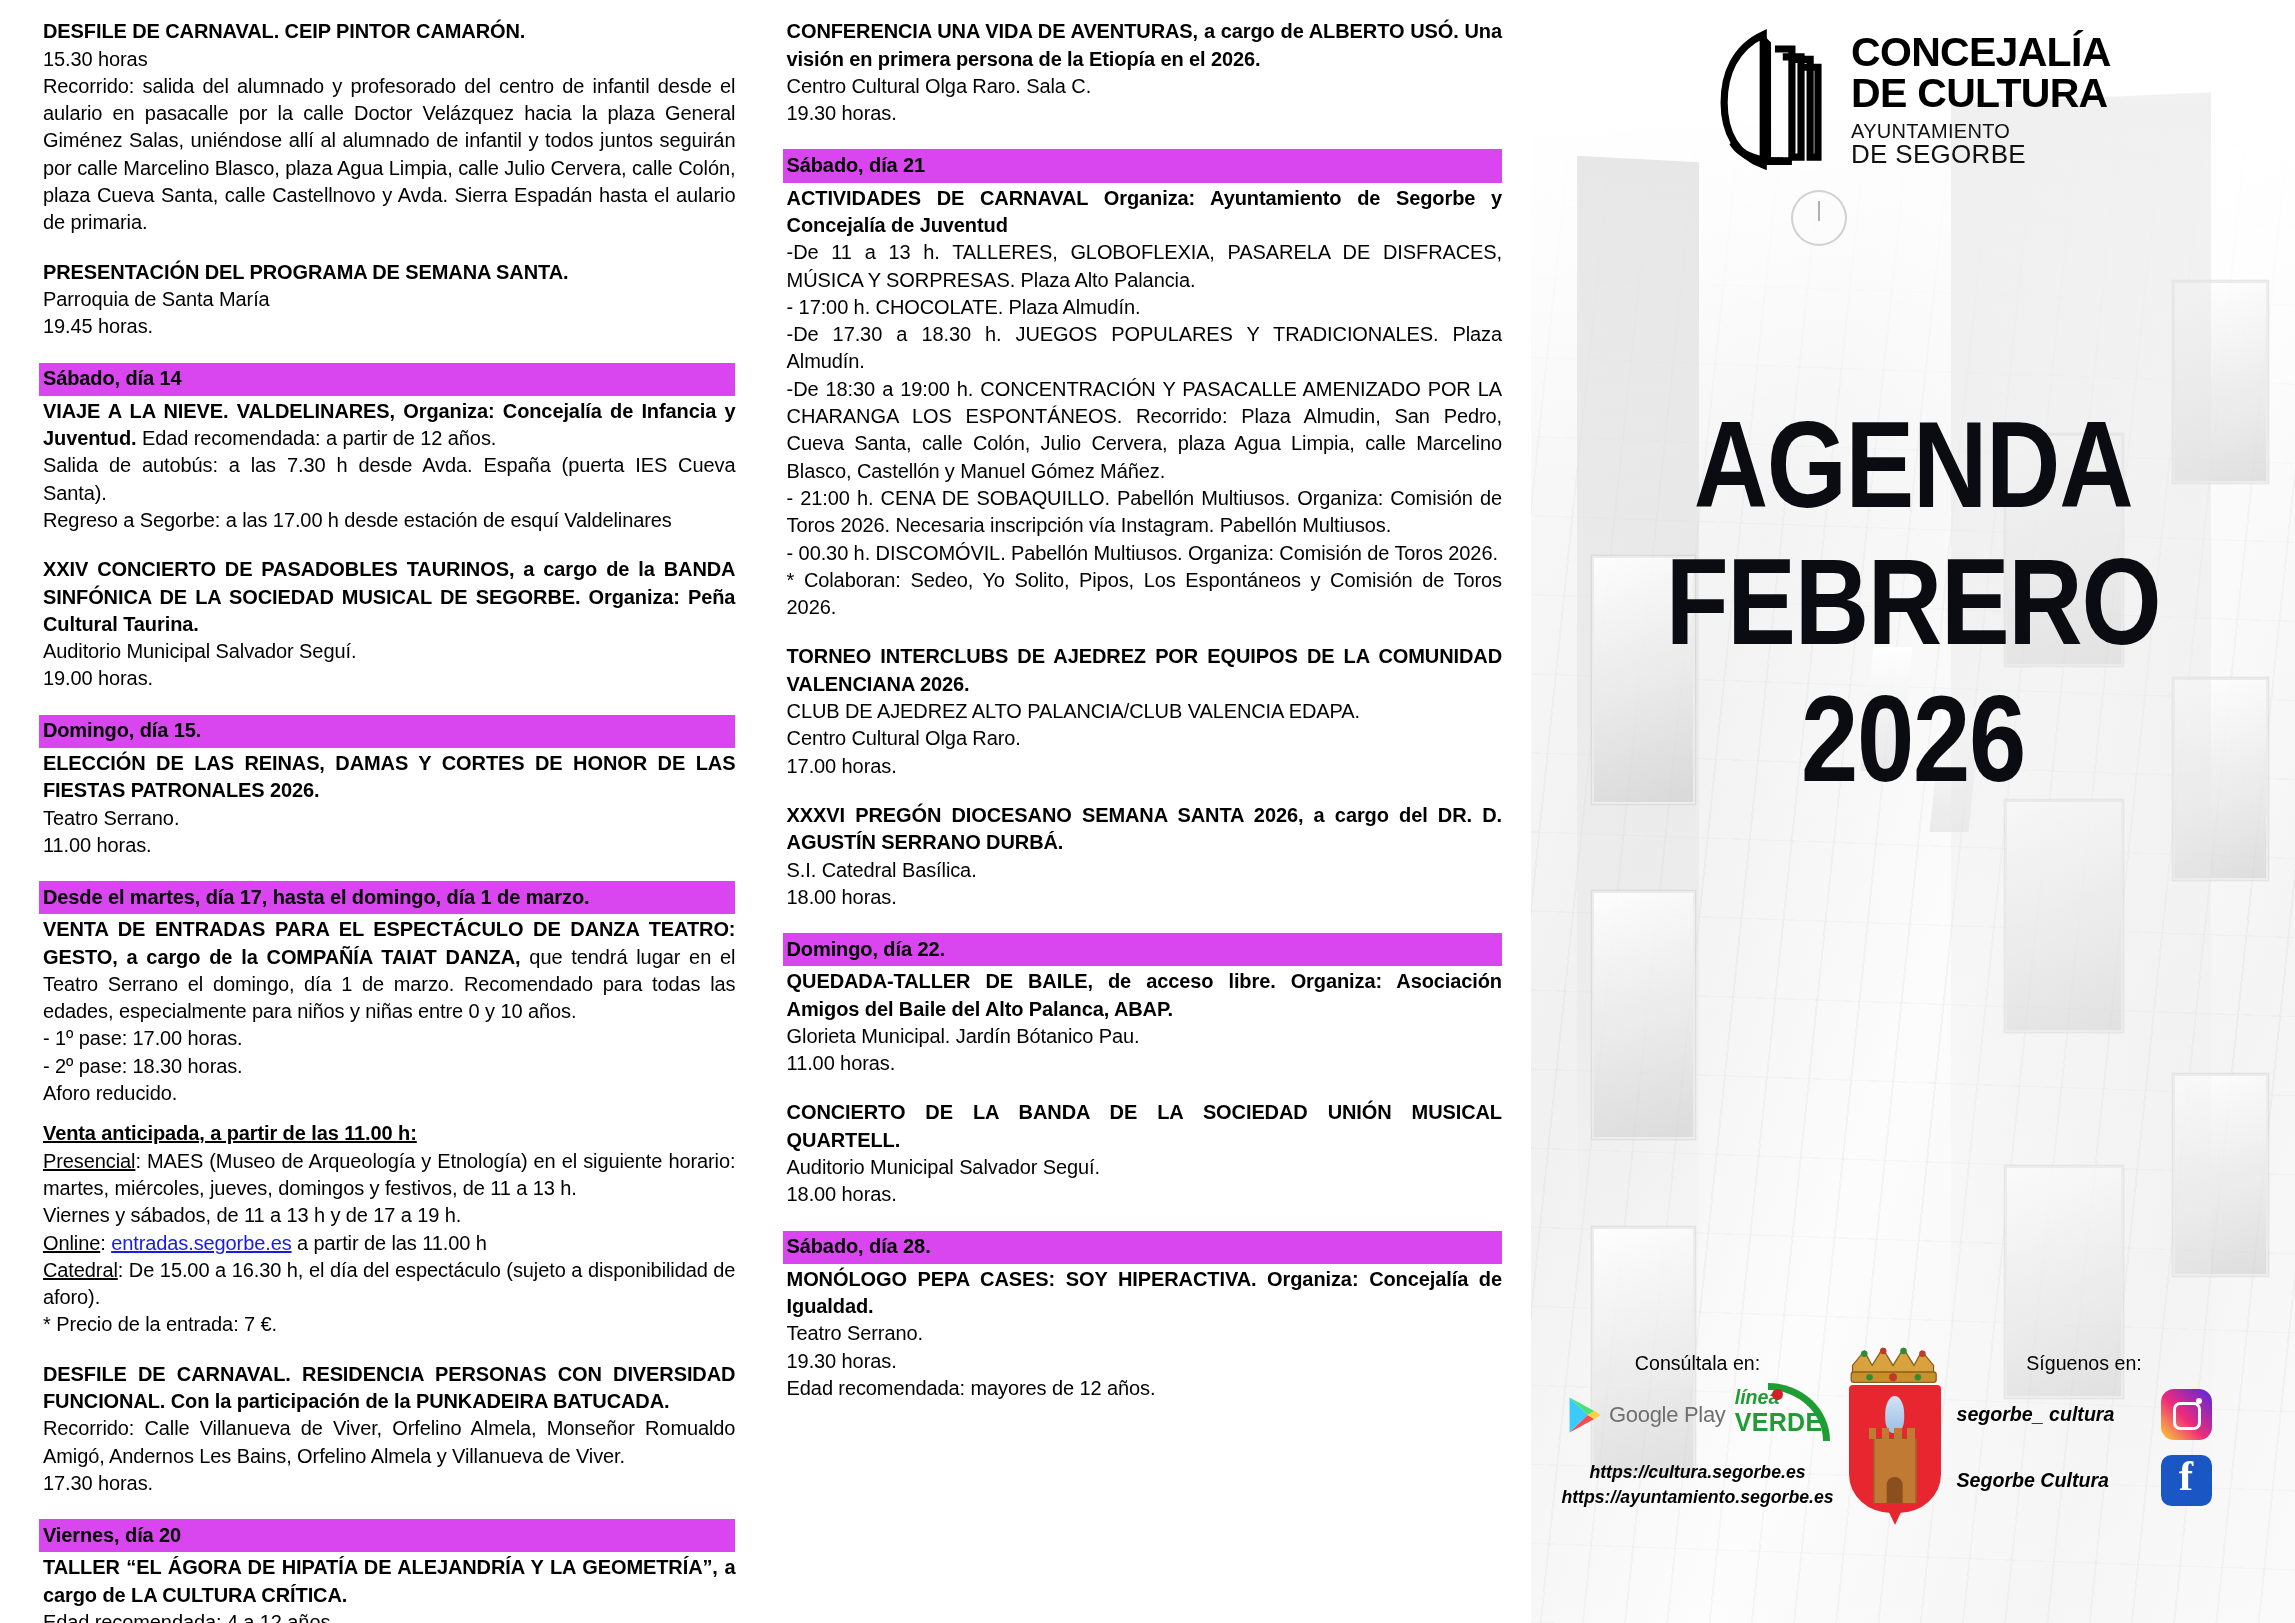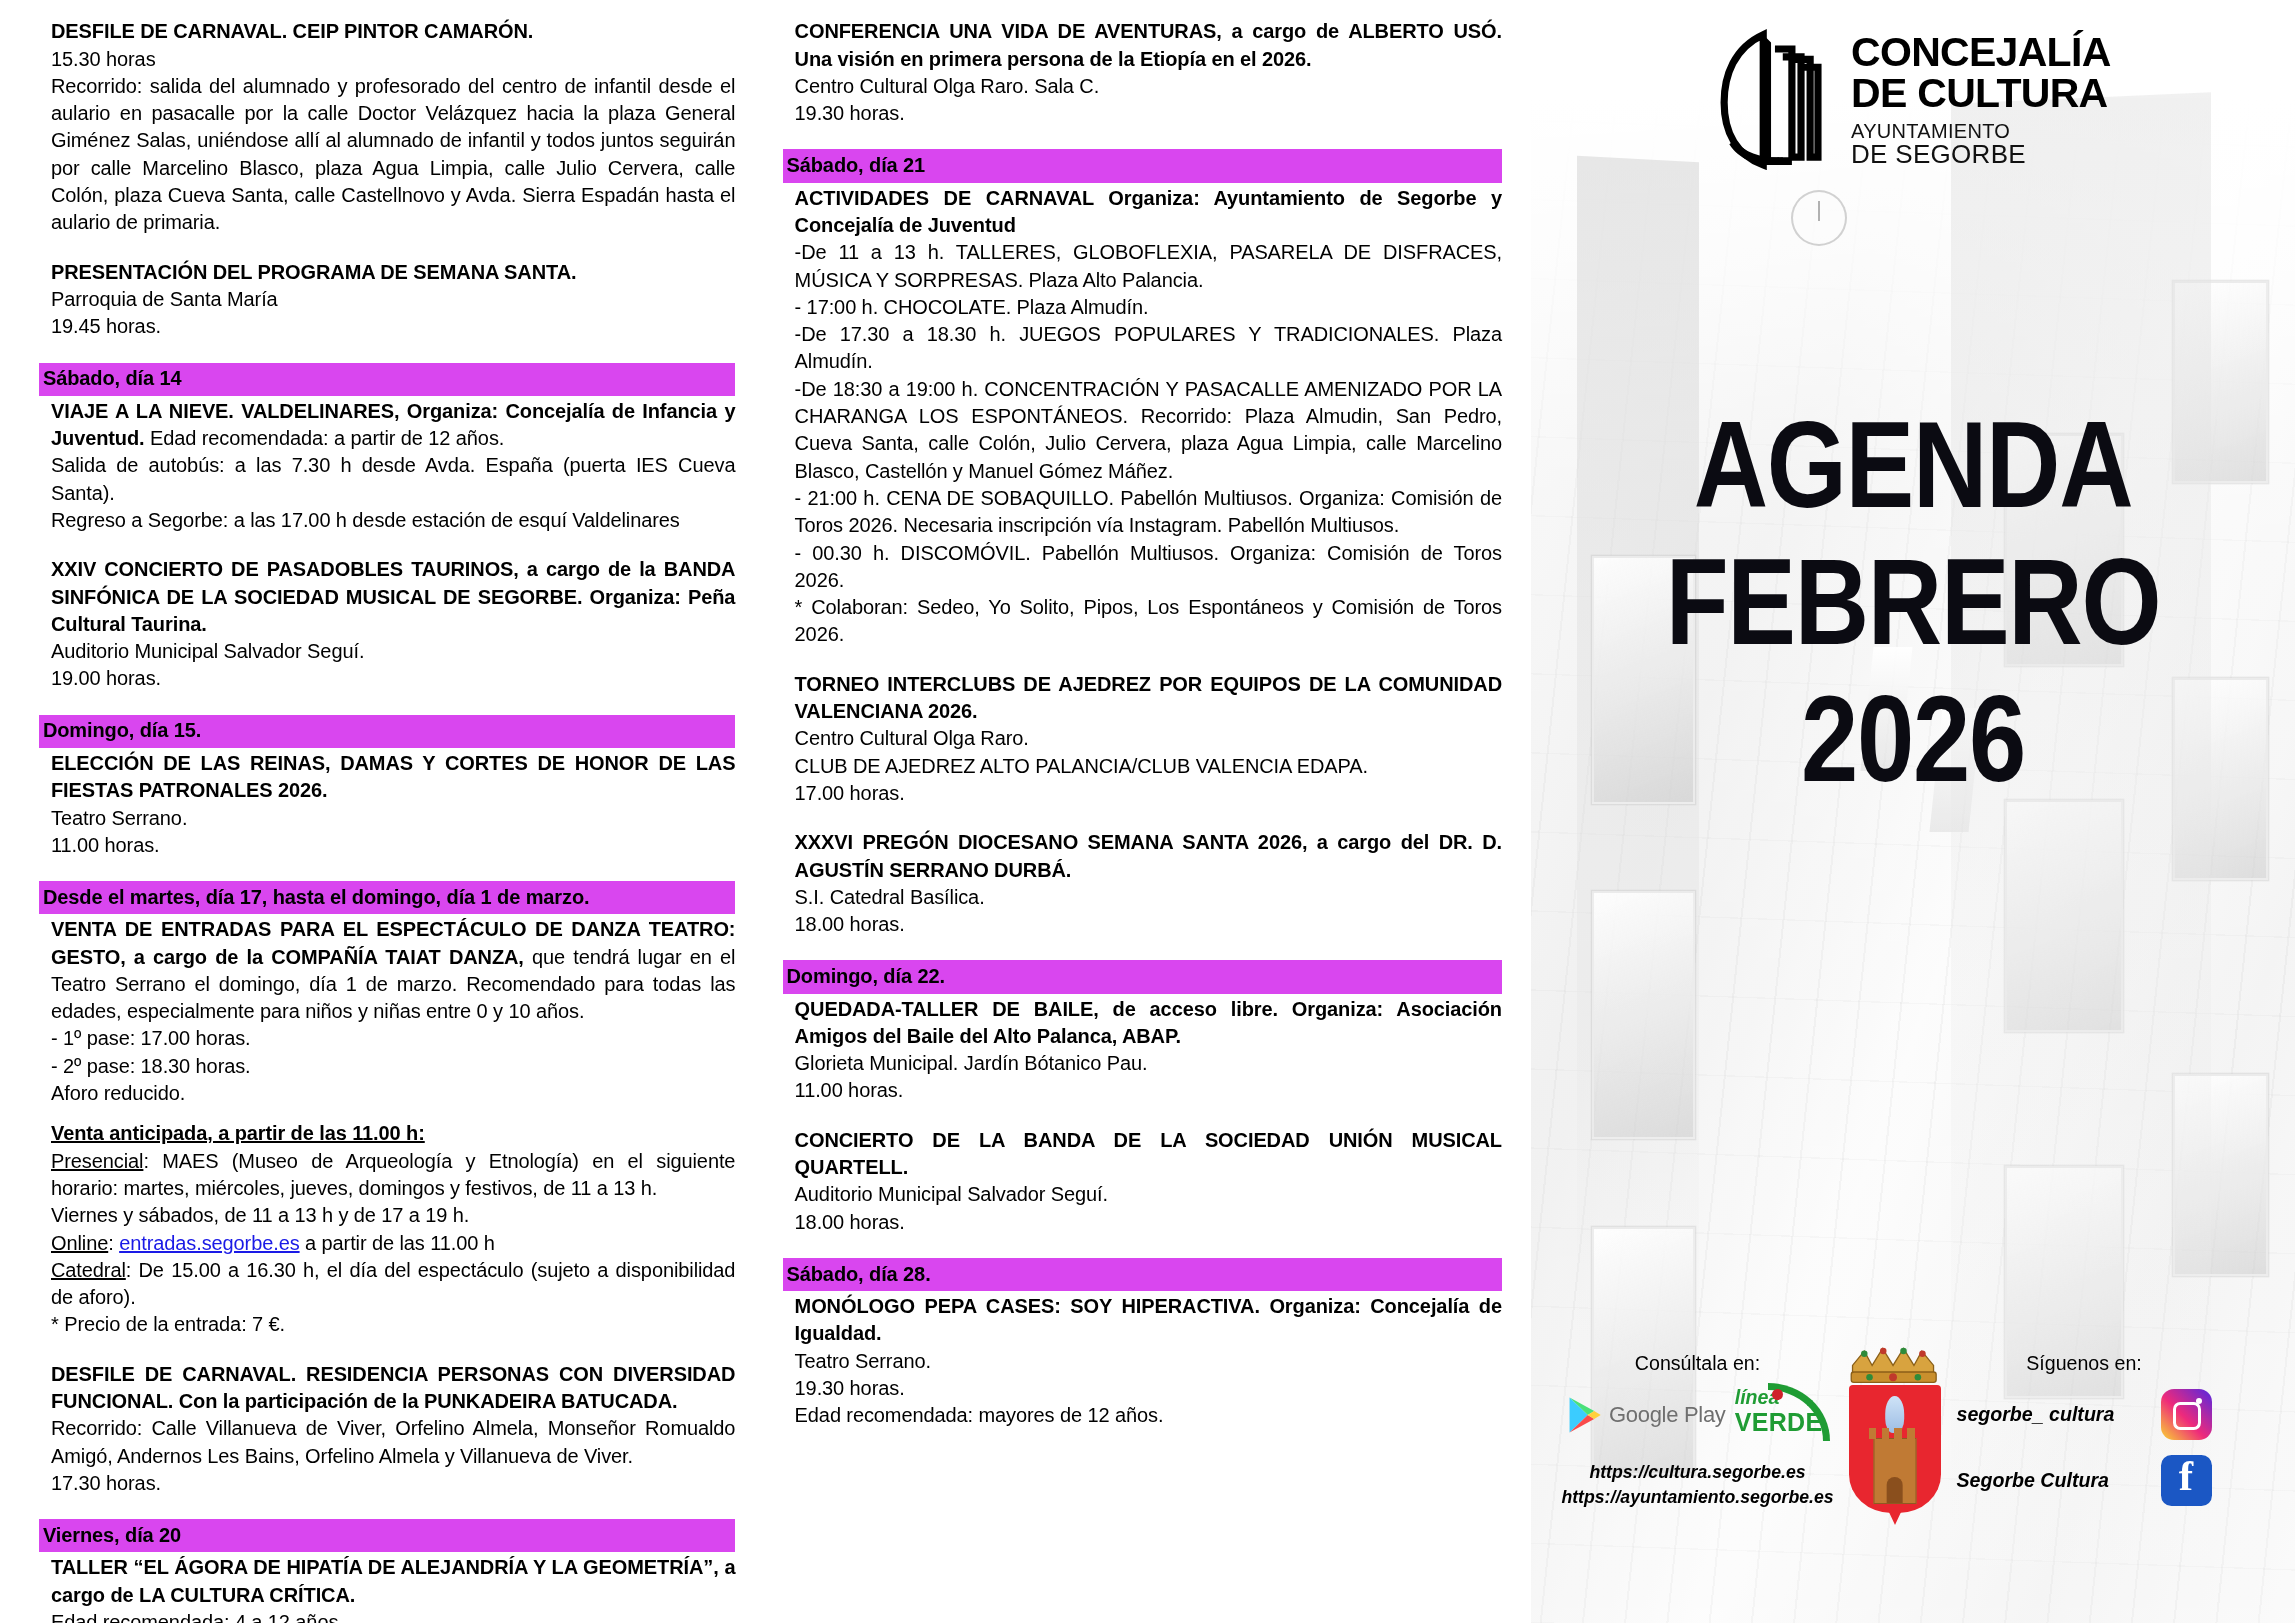--- a/index.html
+++ b/index.html
@@ -32,21 +32,21 @@
 
   .day-head{
     background:#d946ef;
     font-weight:bold;
     padding:2.6px 3.9px 3.3px 3.9px;
     margin:0 0 2px 0;
     text-align:left;
     font-size:20px;
     letter-spacing:-0.1px;
   }
-  .blk{margin:0 0 0 12px;}
+  .blk{margin:0 0 0 4px;}
   .spacer{height:22px;}
   .spacer-s{height:13px;}
   .ttl{font-weight:bold;}
   .ln{display:block;}
   .just{text-align:justify;text-justify:inter-word;}
   .u{text-decoration:underline;}
   .lnk{color:#1a1ae6;text-decoration:underline;}
 
   
   .right{
@@ -237,21 +237,21 @@
       <div class="day-head">Viernes, día 20</div>
       <div class="blk just"><span class="ttl">TALLER “EL ÁGORA DE HIPATÍA DE ALEJANDRÍA Y LA GEOMETRÍA”, a cargo de LA CULTURA CRÍTICA.</span><span class="ln">Edad recomendada: 4 a 12 años</span></div>
     </div>
 
   <div class="col col2" id="col2">
       <div class="blk just"><span class="ttl">CONFERENCIA UNA VIDA DE AVENTURAS, a cargo de ALBERTO USÓ. Una visión en primera persona de la Etiopía en el 2026.</span><span class="ln">Centro Cultural Olga Raro. Sala C.</span><span class="ln">19.30 horas.</span></div>
       <div class="spacer"></div>
       <div class="day-head">Sábado, día 21</div>
       <div class="blk just"><span class="ttl">ACTIVIDADES DE CARNAVAL Organiza: Ayuntamiento de Segorbe y Concejalía de Juventud</span><span class="ln">-De 11 a 13 h. TALLERES, GLOBOFLEXIA, PASARELA DE DISFRACES, MÚSICA Y SORPRESAS. Plaza Alto Palancia.</span><span class="ln">- 17:00 h. CHOCOLATE. Plaza Almudín.</span><span class="ln">-De 17.30 a 18.30 h. JUEGOS POPULARES Y TRADICIONALES. Plaza Almudín.</span><span class="ln">-De 18:30 a 19:00 h. CONCENTRACIÓN Y PASACALLE AMENIZADO POR LA CHARANGA LOS ESPONTÁNEOS. Recorrido: Plaza Almudin, San Pedro, Cueva Santa, calle Colón, Julio Cervera, plaza Agua Limpia, calle Marcelino Blasco, Castellón y Manuel Gómez Máñez.</span><span class="ln">- 21:00 h. CENA DE SOBAQUILLO. Pabellón Multiusos. Organiza: Comisión de Toros 2026. Necesaria inscripción vía Instagram. Pabellón Multiusos.</span><span class="ln">- 00.30 h. DISCOMÓVIL. Pabellón Multiusos. Organiza: Comisión de Toros 2026.</span><span class="ln">* Colaboran: Sedeo, Yo Solito, Pipos, Los Espontáneos y Comisión de Toros 2026.</span></div>
       <div class="spacer"></div>
-      <div class="blk just"><span class="ttl">TORNEO INTERCLUBS DE AJEDREZ POR EQUIPOS DE LA COMUNIDAD VALENCIANA 2026.</span><span class="ln">Centro Cultural Olga Raro.</span><span class="ln">CLUB DE AJEDREZ ALTO PALANCIA/CLUB VALENCIA EDAPA.</span><span class="ln">17.00 horas.</span></div>
+      <div class="blk just"><span class="ttl">TORNEO INTERCLUBS DE AJEDREZ POR EQUIPOS DE LA COMUNIDAD VALENCIANA 2026.</span><span class="ln">CLUB DE AJEDREZ ALTO PALANCIA/CLUB VALENCIA EDAPA.</span><span class="ln">Centro Cultural Olga Raro.</span><span class="ln">17.00 horas.</span></div>
       <div class="spacer"></div>
       <div class="blk just"><span class="ttl">XXXVI PREGÓN DIOCESANO SEMANA SANTA 2026, a cargo del DR. D. AGUSTÍN SERRANO DURBÁ.</span><span class="ln">S.I. Catedral Basílica.</span><span class="ln">18.00 horas.</span></div>
       <div class="spacer"></div>
       <div class="day-head">Domingo, día 22.</div>
       <div class="blk just"><span class="ttl">QUEDADA-TALLER DE BAILE, de acceso libre. Organiza: Asociación Amigos del Baile del Alto Palanca, ABAP.</span><span class="ln">Glorieta Municipal. Jardín Bótanico Pau.</span><span class="ln">11.00 horas.</span></div>
       <div class="spacer"></div>
       <div class="blk just"><span class="ttl">CONCIERTO DE LA BANDA DE LA SOCIEDAD UNIÓN MUSICAL QUARTELL.</span><span class="ln">Auditorio Municipal Salvador Seguí.</span><span class="ln">18.00 horas.</span></div>
       <div class="spacer"></div>
       <div class="day-head">Sábado, día 28.</div>
       <div class="blk just"><span class="ttl">MONÓLOGO PEPA CASES: SOY HIPERACTIVA. Organiza: Concejalía de Igualdad.</span><span class="ln">Teatro Serrano.</span><span class="ln">19.30 horas.</span><span class="ln">Edad recomendada: mayores de 12 años.</span></div>

